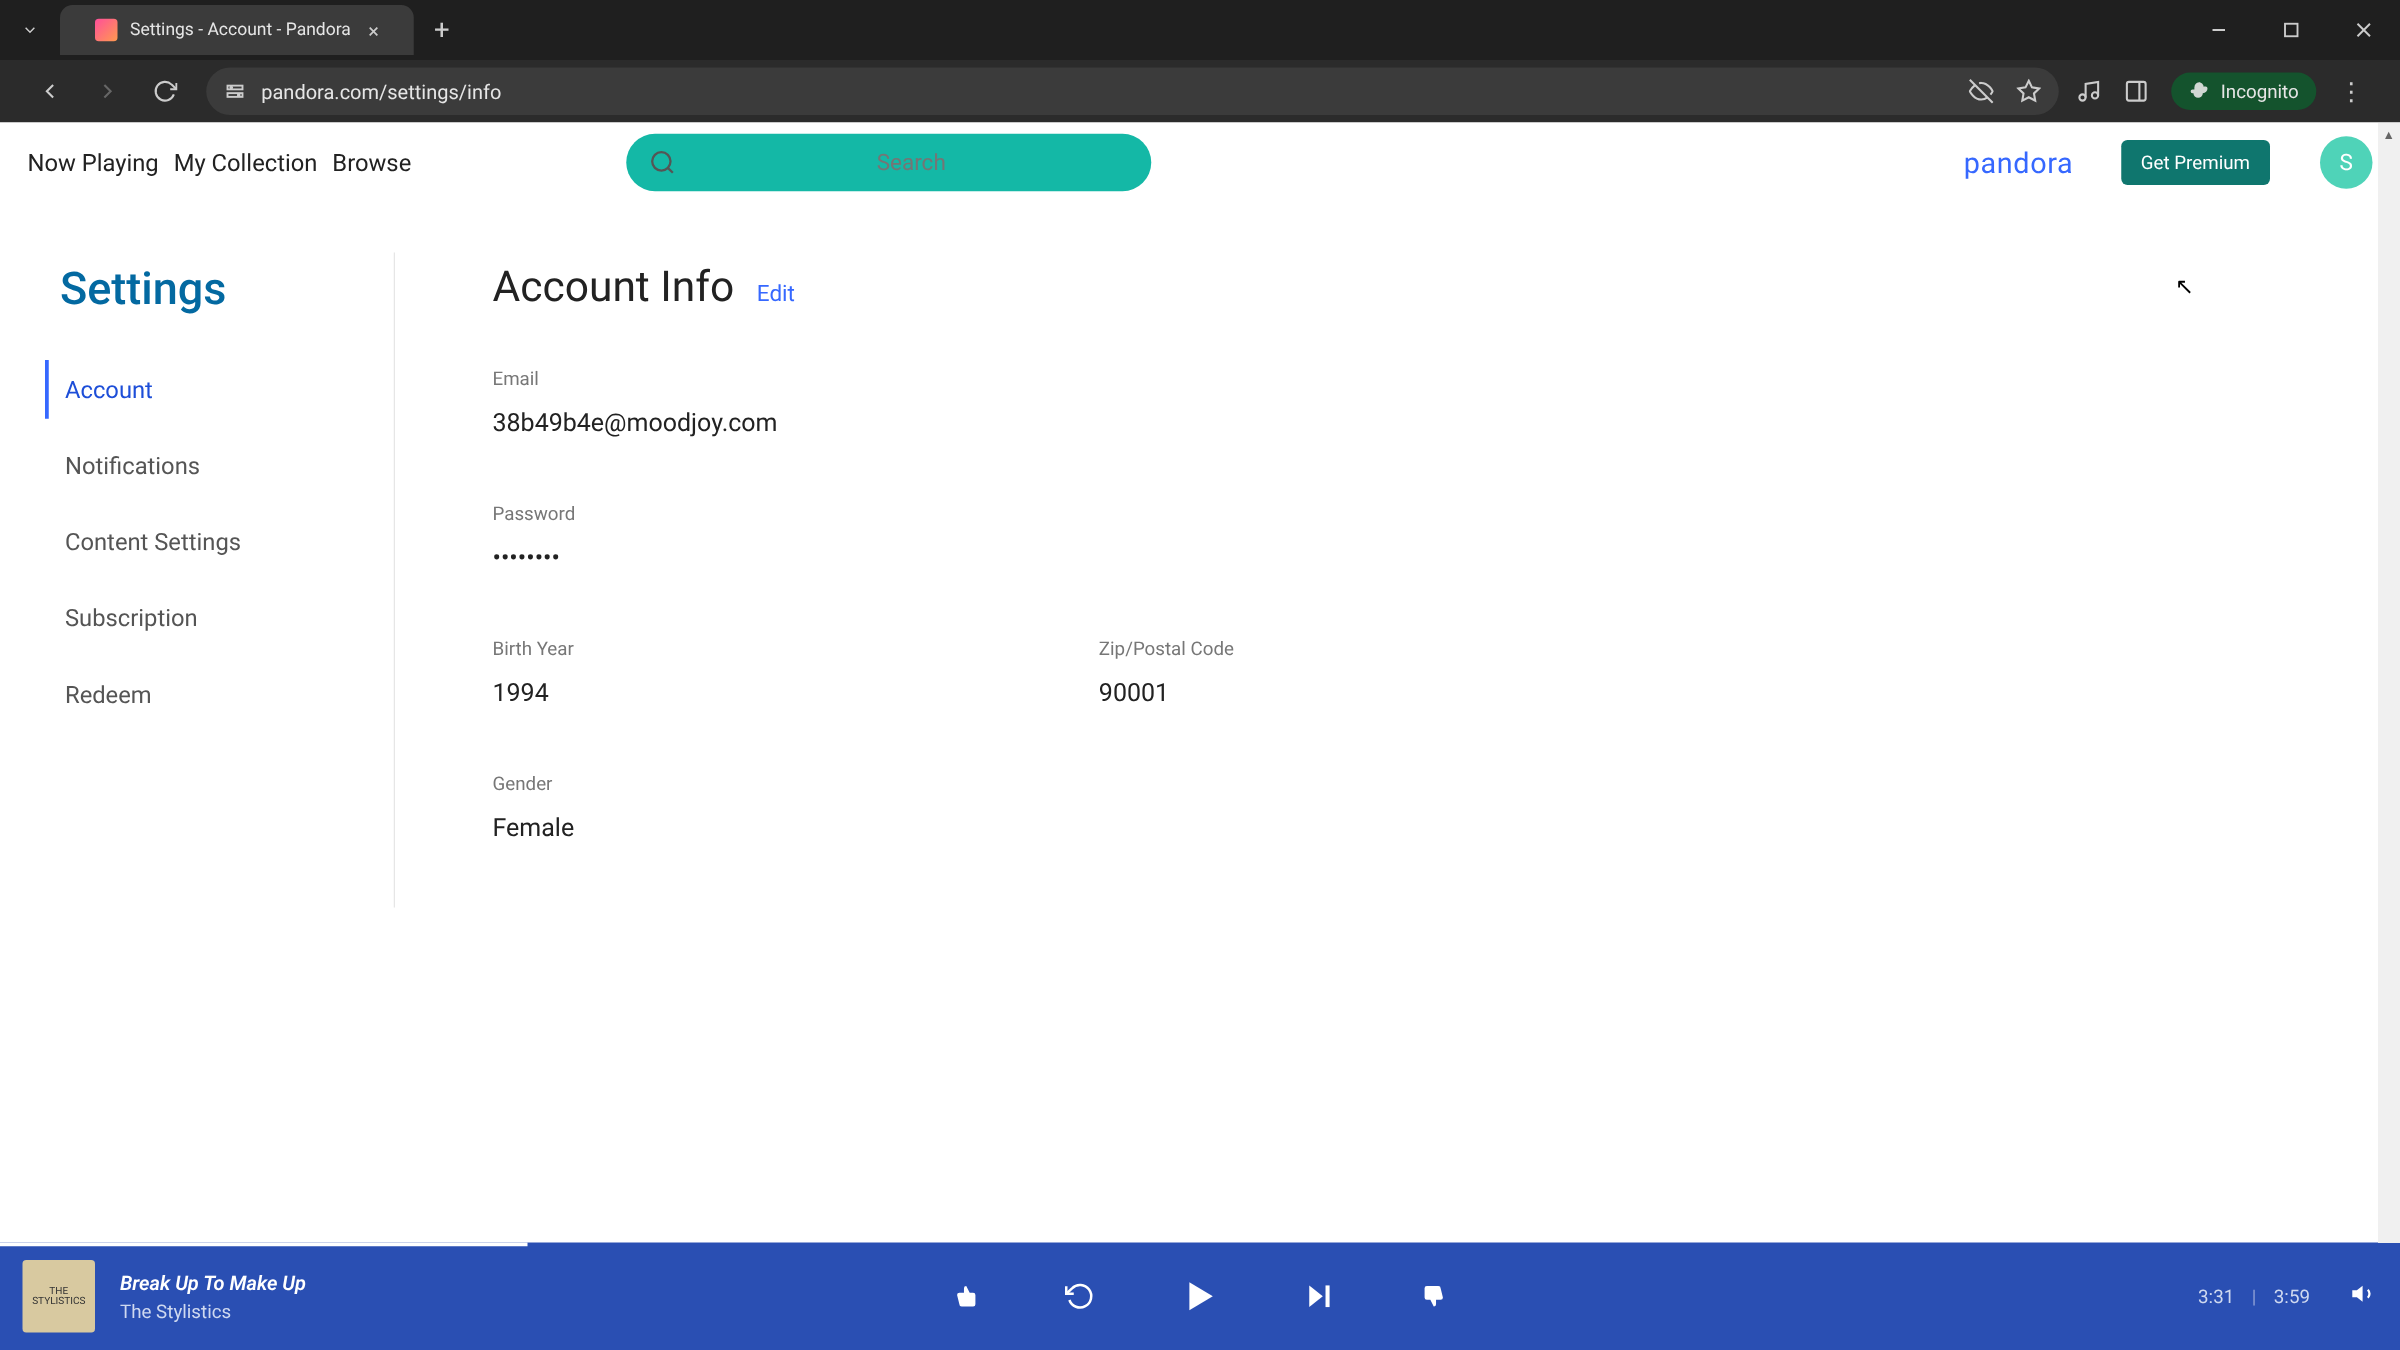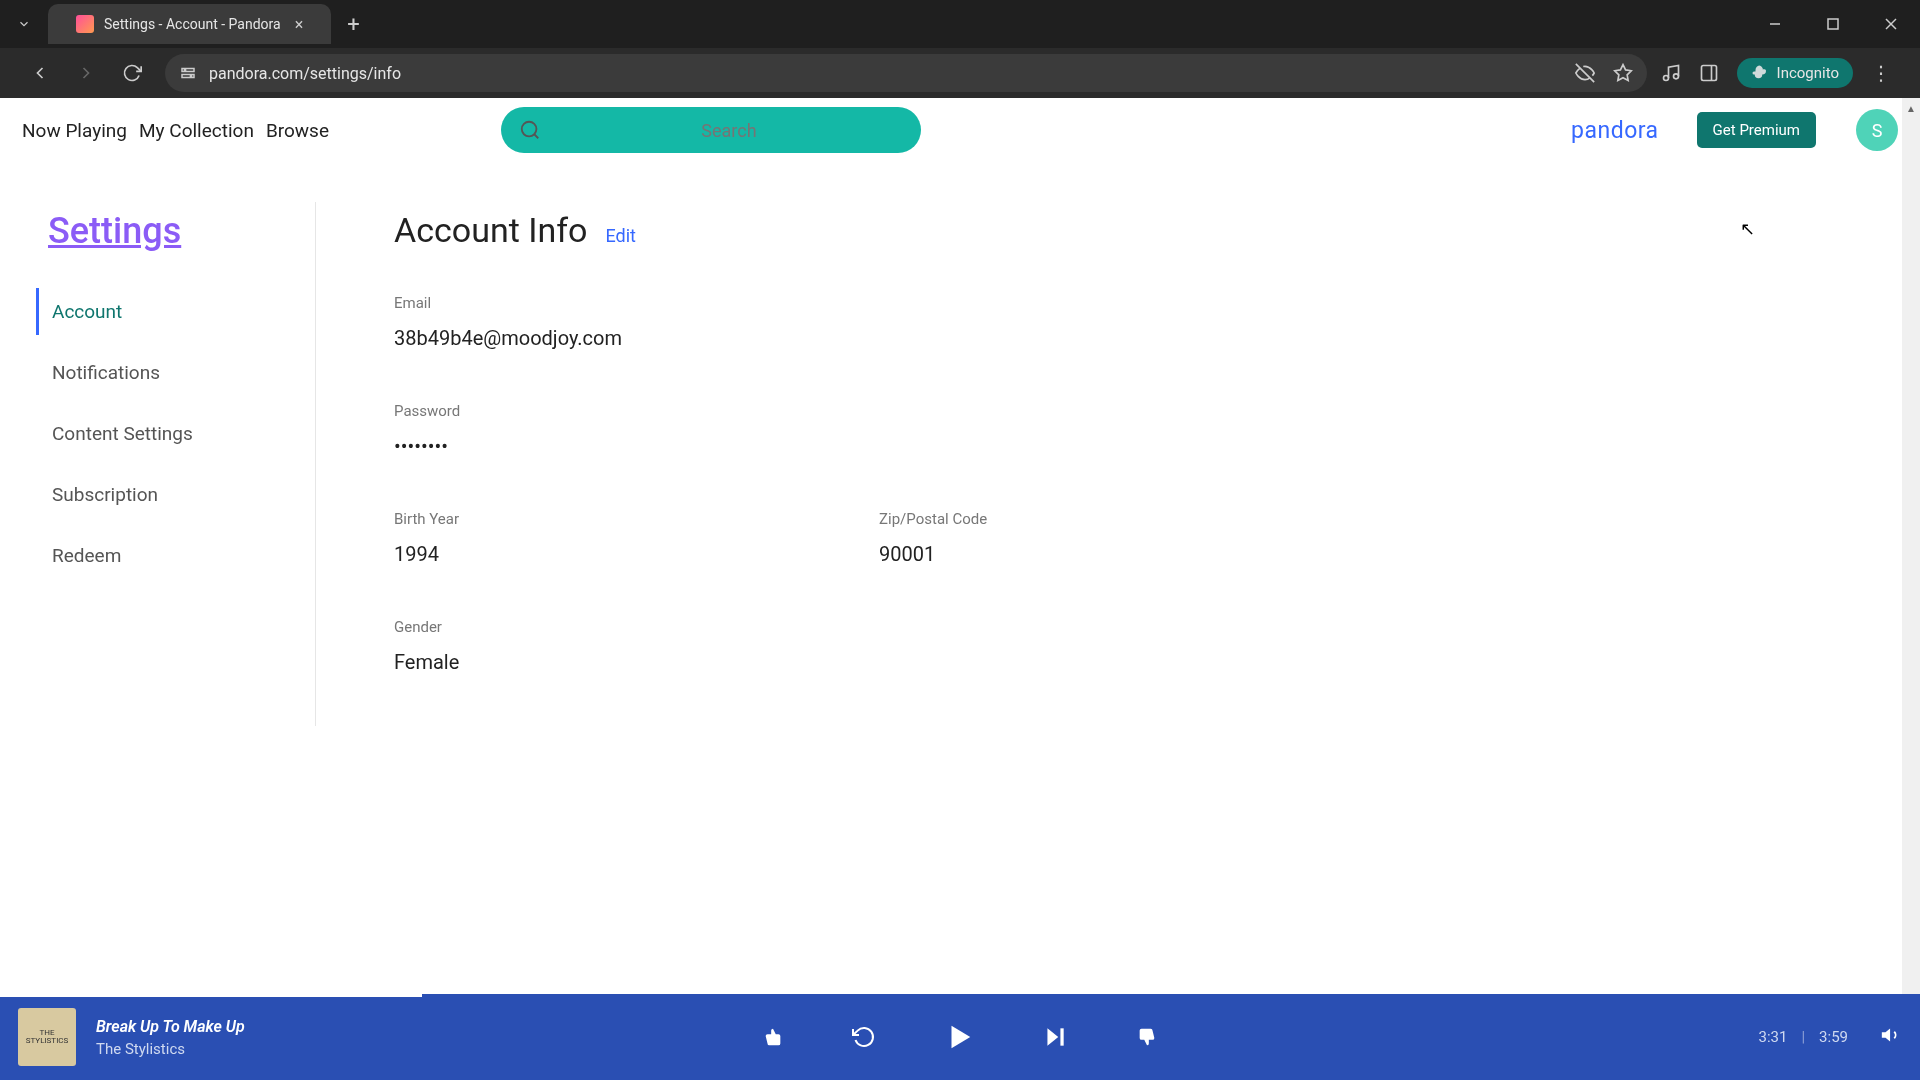--- a/index.html
+++ b/index.html
@@ -17,44 +17,44 @@
   .window-btn { width:58px; height:48px; display:flex; align-items:center; justify-content:center; color:#ccc; }
   .window-btn svg { width:14px; height:14px; }
 
   .toolbar { height: 50px; background:#2b2b2b; display:flex; align-items:center; padding:0 21px; gap:8px; }
   .nav-btn { width:38px; height:38px; display:flex; align-items:center; justify-content:center; color:#ccc; border-radius:50%; }
   .nav-btn.disabled { color:#666; }
   .url-bar { flex:1; height:38px; background:#3b3b3b; border-radius:20px; display:flex; align-items:center; padding:0 14px; gap:12px; margin:0 6px; }
   .url-text { color:#e6e6e6; font-size:16px; }
   .url-right { margin-left:auto; display:flex; gap:18px; align-items:center; color:#ccc; }
   .toolbar-right { display:flex; align-items:center; gap:18px; color:#ccc; padding-right:8px; }
-  .incognito-pill { display:flex; align-items:center; gap:8px; background:#0f766e; padding:6px 14px; border-radius:20px; font-size:15px; color:#e6e6e6; }
+  .incognito-pill { display:flex; align-items:center; gap:8px; background:#14532d; padding:6px 14px; border-radius:20px; font-size:15px; color:#e6e6e6; }
   .chrome-menu { font-size:20px; color:#ccc; }
 
   
   .app { height: calc(1080px - 48px - 50px - 86px); overflow:auto; background:#fff; position:relative; }
   .app-header { height:64px; display:flex; align-items:center; padding:0 22px; gap:12px; }
   .nav-link { font-size:19px; color:#222; cursor:pointer; }
   .search-pill { margin-left:160px; width:420px; height:46px; background:#14b8a6; border-radius:24px; display:flex; align-items:center; padding:0 18px; gap:14px; }
   .search-icon-svg { color:#555; }
   .search-input { border:none; outline:none; background:transparent; font-size:18px; color:#333; text-align:center; flex:1; }
   .header-spacer { flex:1; }
   .brand-logo { font-size:23px; color:#3668ff; letter-spacing:0.5px; font-weight:400; margin-right:26px; }
   .premium-btn { background:#0f766e; color:#fff; padding:9px 16px; border-radius:5px; font-size:15px; cursor:pointer; margin-right:28px; }
   .avatar { width:42px; height:42px; border-radius:50%; background:#4fd3b8; color:#fff; display:flex; align-items:center; justify-content:center; font-size:18px; }
 
   
   .cursor { position:absolute; top:120px; left:1740px; font-size:18px; color:#000; pointer-events:none; }
 
   
   .settings-body { display:flex; padding: 40px 30px 0 36px; }
   .sidebar { width:280px; border-right:1px solid #e6e6e6; padding-right:20px; padding-top:8px; }
-  .sidebar-title { font-size:36px; color:#8b5cf6; font-weight:500; margin-bottom:36px; margin-left:12px;text-decoration:underline; }
+  .sidebar-title { font-size:36px; color:#0369a1; font-weight:500; margin-bottom:36px; margin-left:12px; }
   .sidebar-item { font-size:19px; color:#555; padding:12px 0 12px 16px; cursor:pointer; margin-bottom:14px; }
-  .sidebar-item.active { color:#0f766e; border-left:3px solid #3668ff; padding-left:13px; }
+  .sidebar-item.active { color:#1d4ed8; border-left:3px solid #3668ff; padding-left:13px; }
 
   .main { flex:1; padding-left:78px; padding-top:8px; }
   .page-title-row { display:flex; align-items:baseline; gap:18px; margin-bottom:44px; }
   .page-title { font-size:34px; color:#222; font-weight:400; }
   .edit-link { font-size:18px; color:#3668ff; cursor:pointer; }
 
   .field { margin-bottom: 52px; }
   .field-label { font-size:15px; color:#777; margin-bottom:14px; }
   .field-value { font-size:20px; color:#222; }
   .field-row { display:flex; gap:420px; }

